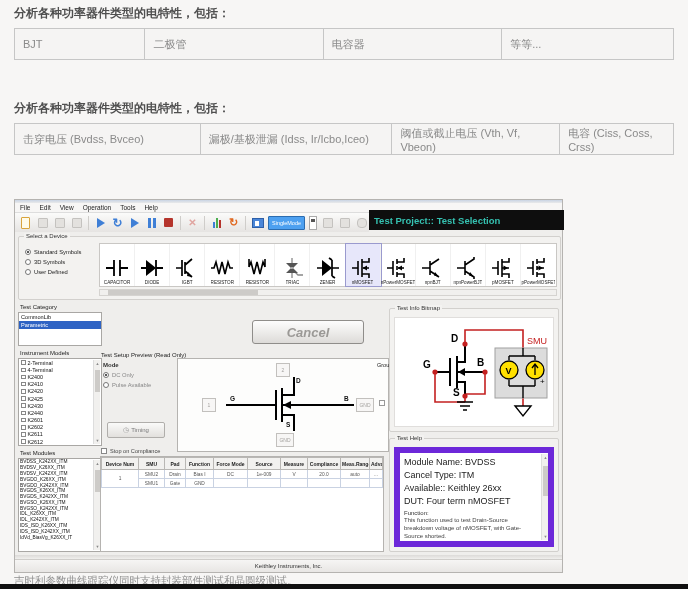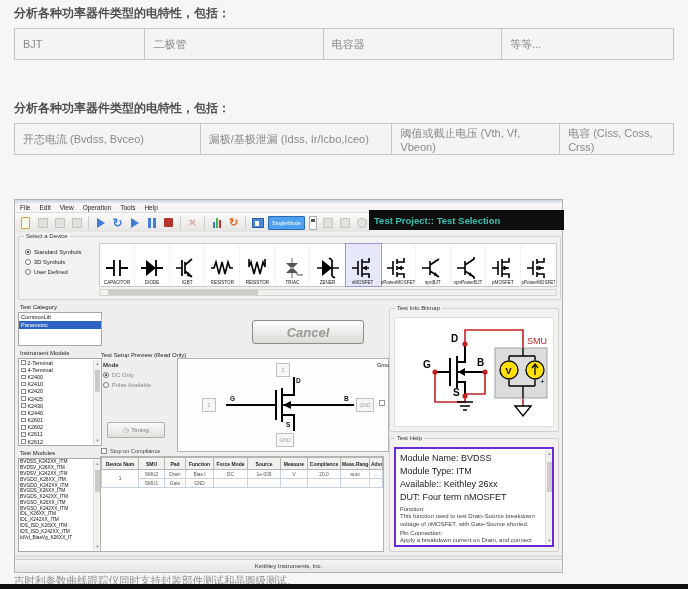--- a/index.html
+++ b/index.html
@@ -139,21 +139,21 @@
     <td>等等...</td>
   </tr>
 </tbody>
   </table>
 
 <div class="doc-heading" style="top:100px;">分析各种功率器件类型的电特性，包括：</div>
 
 <table class="doc-table" style="top:123px;">
   <tbody>
       <tr>
-    <td style="width:186px">开态电流 (Bvdss, Bvceo)</td>
+    <td style="width:186px">击穿电压 (Bvdss, Bvceo)</td>
     <td style="width:192px">漏极/基极泄漏 (Idss, Ir/Icbo,Iceo)</td>
     <td style="width:168px">阈值或截止电压 (Vth, Vf, Vbeon)</td>
     <td style="width:114px">电容 (Ciss, Coss, Crss)</td>
   </tr>
 </tbody>
   </table>
 
 <div class="app">
   <div class="win-top-strip"></div>
 
@@ -551,23 +551,23 @@
         <text x="58" y="78" font-size="10" font-weight="bold" fill="#000">S</text>
         <text x="132" y="26" font-size="9" fill="#c42020">SMU</text>
         <text x="110.5" y="55.5" font-size="9" font-weight="bold" fill="#000">V</text>
         <text x="145" y="66" font-size="8" fill="#000">+</text>
       </svg>
     </div>
   </div>
 
   <div class="groupbox" style="left:374px; top:238px; width:170px; height:114px;">
     <span class="gb-label">Test Help</span>
-    <div class="abs" style="left:4px; top:8px; width:160px; height:100px; background:#fff; border:2px solid #6d28d9; padding:3px 12px 2px 4px; overflow:hidden;">
+    <div class="abs" style="left:4px; top:8px; width:160px; height:100px; background:#fff; border:6px solid #6d28d9; padding:3px 12px 2px 4px; overflow:hidden;">
       <div class="help-big">Module Name: BVDSS</div>
-      <div class="help-big">Module Type: ITM</div>
+      <div class="help-big">Cancel Type: ITM</div>
       <div class="help-big">Available:: Keithley 26xx</div>
       <div class="help-big">DUT: Four term nMOSFET</div>
       <div class="help-small-h">Function:</div>
       <div class="help-small">This function used to test Drain-Source breakdown voltage of nMOSFET, with Gate-Source shorted.</div>
       <div class="help-small-h">Pin Connection:</div>
       <div class="help-small">Apply a breakdown current on Drain, and connect Bulk to</div>
       <div class="vscroll" style="right:0;">
         <span class="scroll-arrow" style="top:0">▲</span>
         <span class="thumb" style="height:30px; top:12px;"></span>
         <span class="scroll-arrow" style="bottom:0">▼</span>

